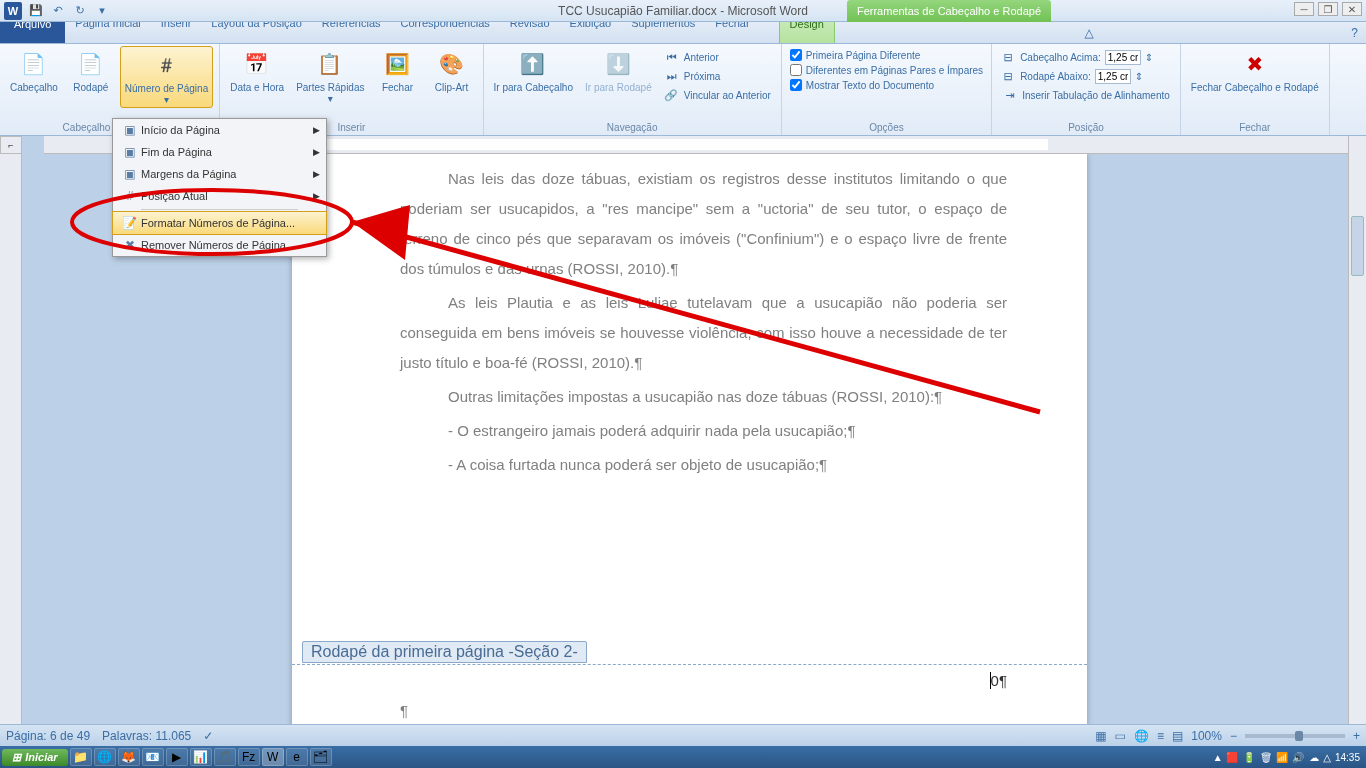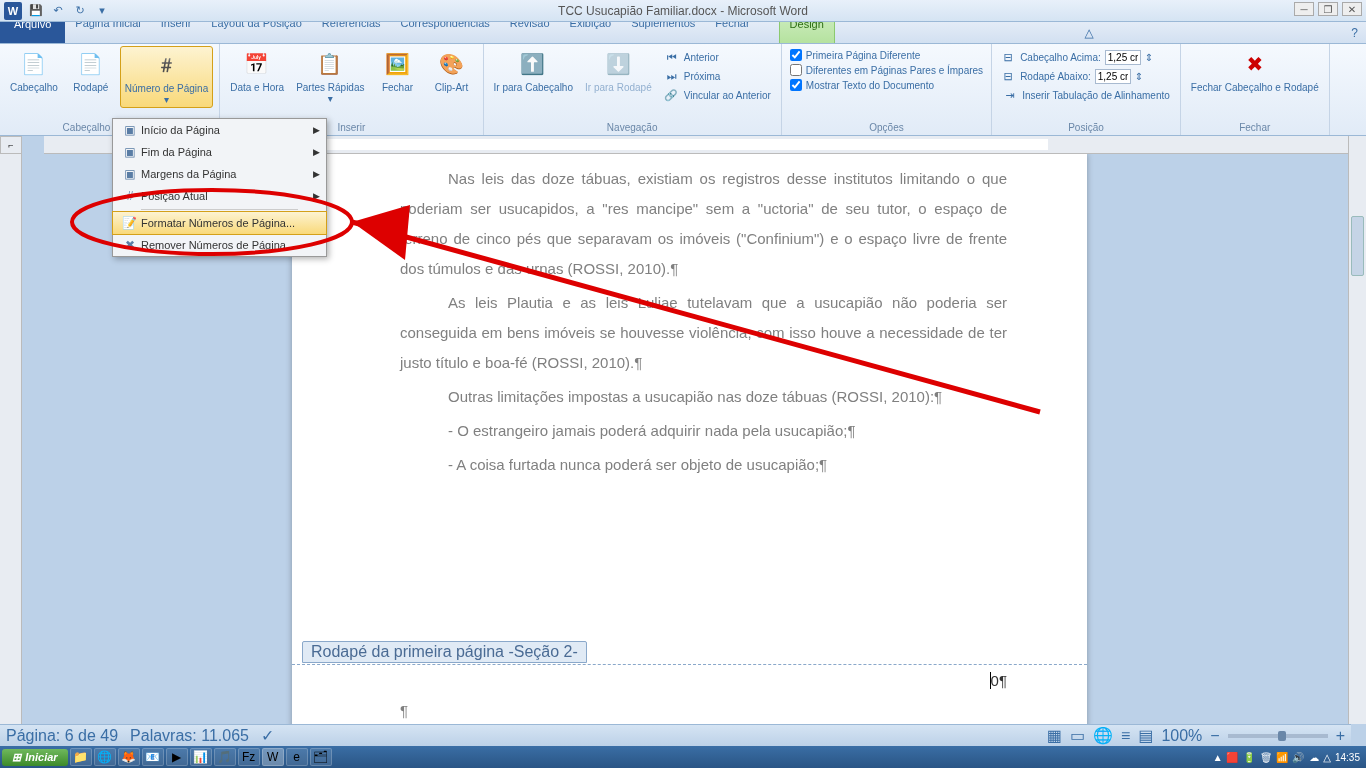--- a/index.html
+++ b/index.html
@@ -64,21 +64,21 @@
 .footer-line { position: absolute; left: 0; right: 0; bottom: 94px; border-top: 1px dashed #8aa8ca; }
 .footer-content { position: absolute; left: 108px; right: 80px; bottom: 40px; font-family: Arial; font-size: 15px; color: #808080; }
 .pagenum { position: absolute; right: 80px; bottom: 70px; font-family: Arial; font-size: 15px; color: #333; }
 .pagenum .cursor { border-left: 1px solid #000; }
 
 
 .scroll-v { position: absolute; right: 0; top: 136px; bottom: 44px; width: 18px; background: #e8ecf2; border-left: 1px solid #bbb; }
 .scroll-thumb-v { position: absolute; left: 2px; right: 2px; top: 80px; height: 60px; background: #c5d4e6; border: 1px solid #9bb; border-radius: 2px; }
 
 
-.statusbar { position: absolute; left: 0; right: 15px; bottom: 22px; height: 22px; background: linear-gradient(to bottom, #d5e4f3, #bcd1e8); border-top: 1px solid #9bb8d6; display: flex; align-items: center; font-size: 16px; color: #3a6ea5; padding: 0 6px; gap: 12px; }
+.statusbar { position: absolute; left: 0; right: 0; bottom: 22px; height: 22px; background: linear-gradient(to bottom, #d5e4f3, #bcd1e8); border-top: 1px solid #9bb8d6; display: flex; align-items: center; font-size: 12px; color: #3a6ea5; padding: 0 6px; gap: 12px; }
 .status-right { margin-left: auto; display: flex; align-items: center; gap: 8px; }
 .zoom-slider { width: 100px; height: 4px; background: #a8bad0; position: relative; }
 .zoom-slider::after { content: ""; position: absolute; left: 50%; top: -3px; width: 8px; height: 10px; background: #6a87a8; border-radius: 2px; }
 
 
 .taskbar { position: absolute; left: 0; right: 0; bottom: 0; height: 22px; background: linear-gradient(to bottom, #3a6ea5, #2a5585); display: flex; align-items: center; padding: 0 2px; gap: 2px; }
 .start-btn { background: linear-gradient(to bottom, #6fb85c, #3d8a2a); color: #fff; font-size: 11px; font-weight: bold; padding: 2px 10px; border-radius: 3px; display:flex;align-items:center;gap:4px; font-style: italic; }
 .tb-icon { width: 22px; height: 18px; display: flex; align-items: center; justify-content: center; font-size: 12px; background: rgba(255,255,255,0.1); border: 1px solid rgba(255,255,255,0.2); border-radius: 2px; }
 .tray { margin-left: auto; display: flex; align-items: center; gap: 4px; font-size: 10px; color: #fff; padding-right: 4px; }
 
@@ -90,20 +90,21 @@
 
 <div class="titlebar">
   <div class="word-icon">W</div>
   <div class="qat">
     <div class="qat-btn">💾</div>
     <div class="qat-btn">↶</div>
     <div class="qat-btn">↻</div>
     <div class="qat-btn">▾</div>
   </div>
   <div class="title-text">TCC Usucapião Familiar.docx - Microsoft Word</div>
+  <div class="context-tab-title">Ferramentas de Cabeçalho e Rodapé</div>
   <div class="win-controls">
     <div class="win-btn">─</div>
     <div class="win-btn">❐</div>
     <div class="win-btn">✕</div>
   </div>
 </div>
 
 <div class="ribbon-tabs">
   <div class="tab-file">Arquivo</div>
   <div class="tab">Página Inicial</div>

